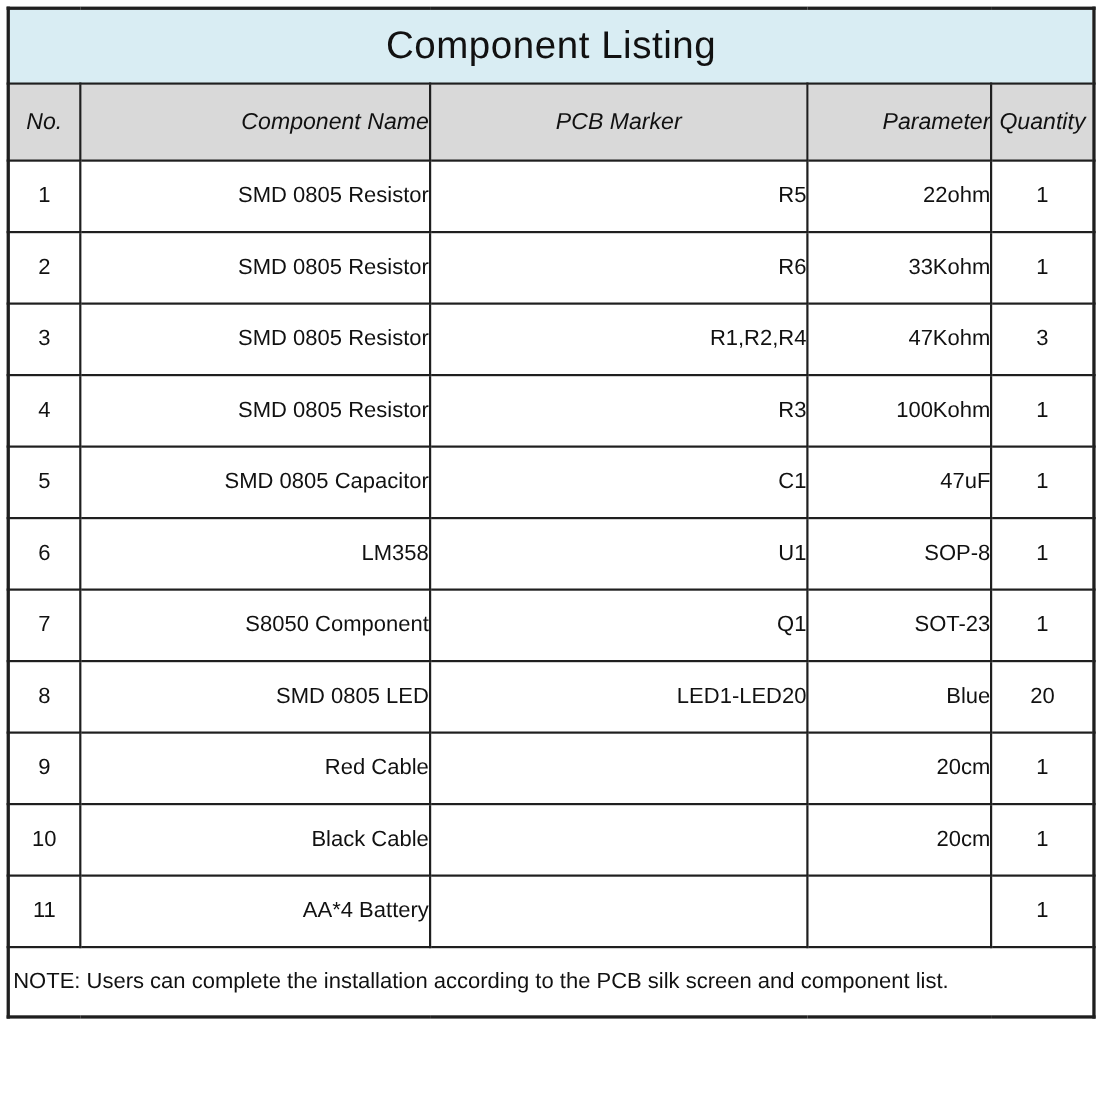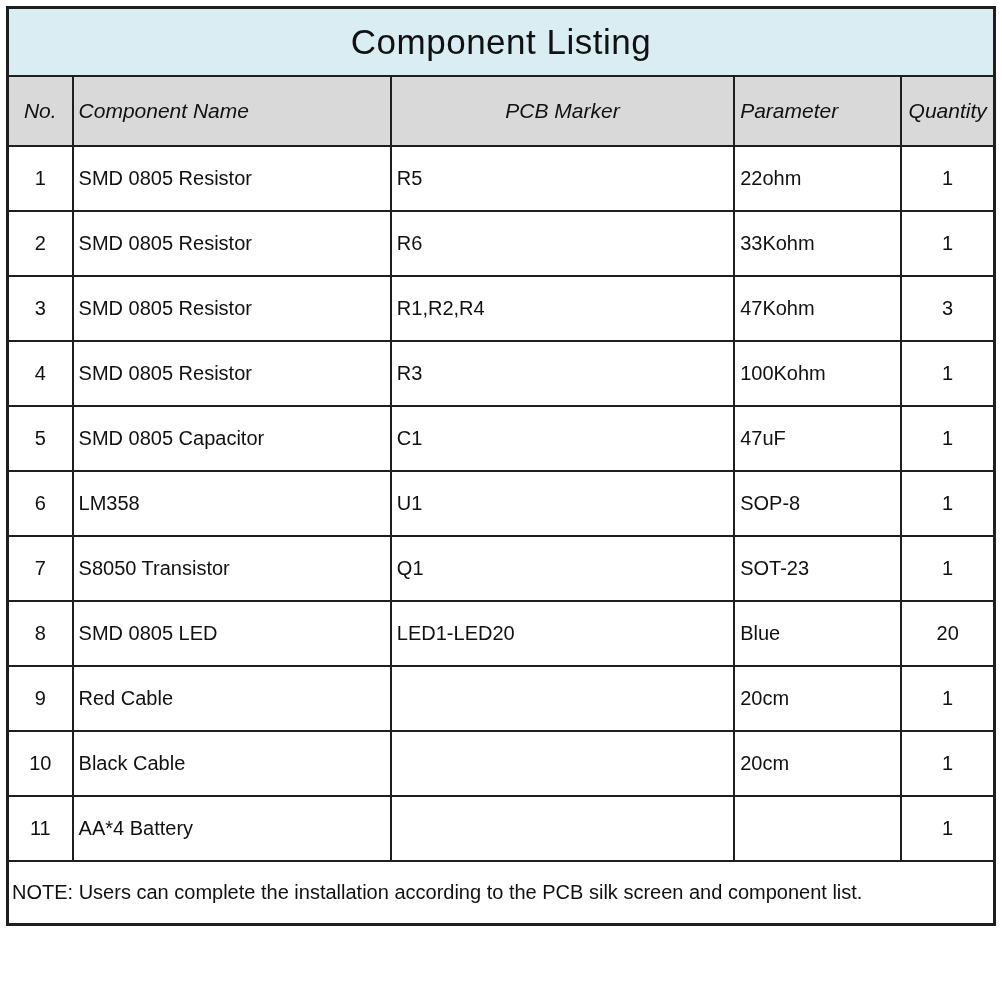--- a/index.html
+++ b/index.html
@@ -52,21 +52,21 @@
     height: 65px;
     font-size: 20px;
   }
   .note-cell {
     background: #ffffff;
     height: 64px;
     font-size: 20px;
     text-align: left;
     padding-left: 3px;
   }
-  .al { text-align: left; padding-left: 5px; }
+  .al { text-align: right; padding-left: 5px; }
   .ac { text-align: center; }
 </style>
 </head>
 <body>
 
 <div class="page">
   <table class="component-table">
     <colgroup>
       <col class="c-no">
         <col class="c-name">
@@ -123,21 +123,21 @@
       </tr>
       <tr class="data-row">
         <td class="ac">6</td>
         <td class="al">LM358</td>
         <td class="al">U1</td>
         <td class="al">SOP-8</td>
         <td class="ac">1</td>
       </tr>
       <tr class="data-row">
         <td class="ac">7</td>
-        <td class="al">S8050 Transistor</td>
+        <td class="al">S8050 Component</td>
         <td class="al">Q1</td>
         <td class="al">SOT-23</td>
         <td class="ac">1</td>
       </tr>
       <tr class="data-row">
         <td class="ac">8</td>
         <td class="al">SMD 0805 LED</td>
         <td class="al">LED1-LED20</td>
         <td class="al">Blue</td>
         <td class="ac">20</td>

